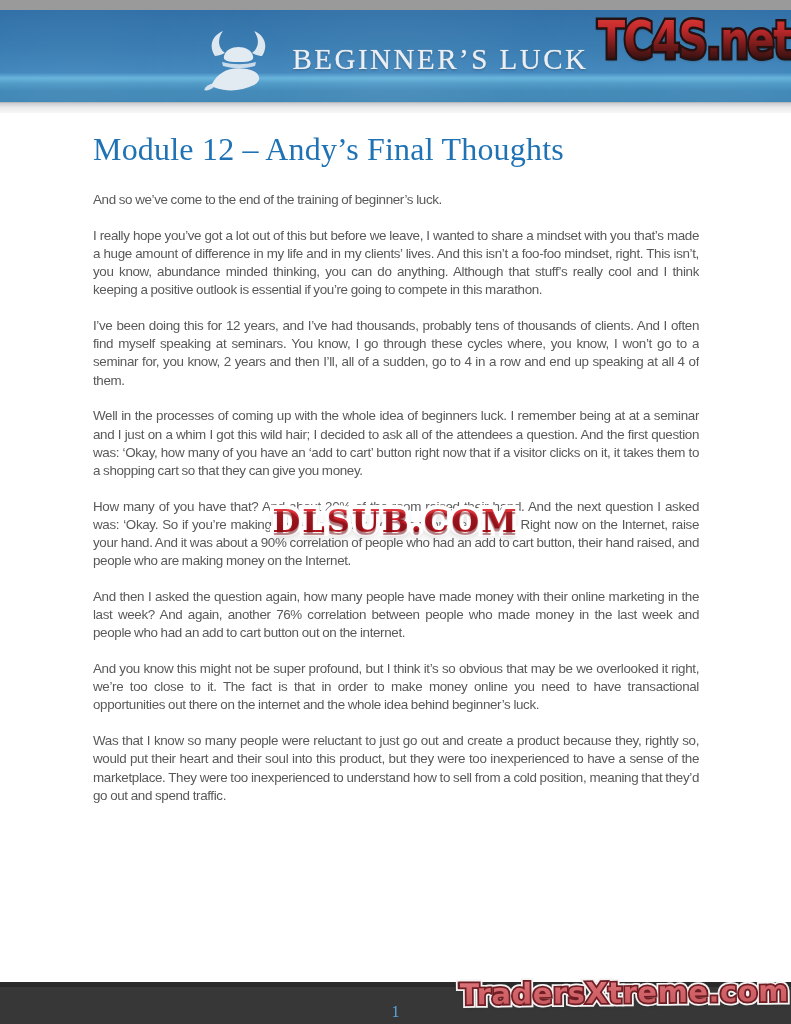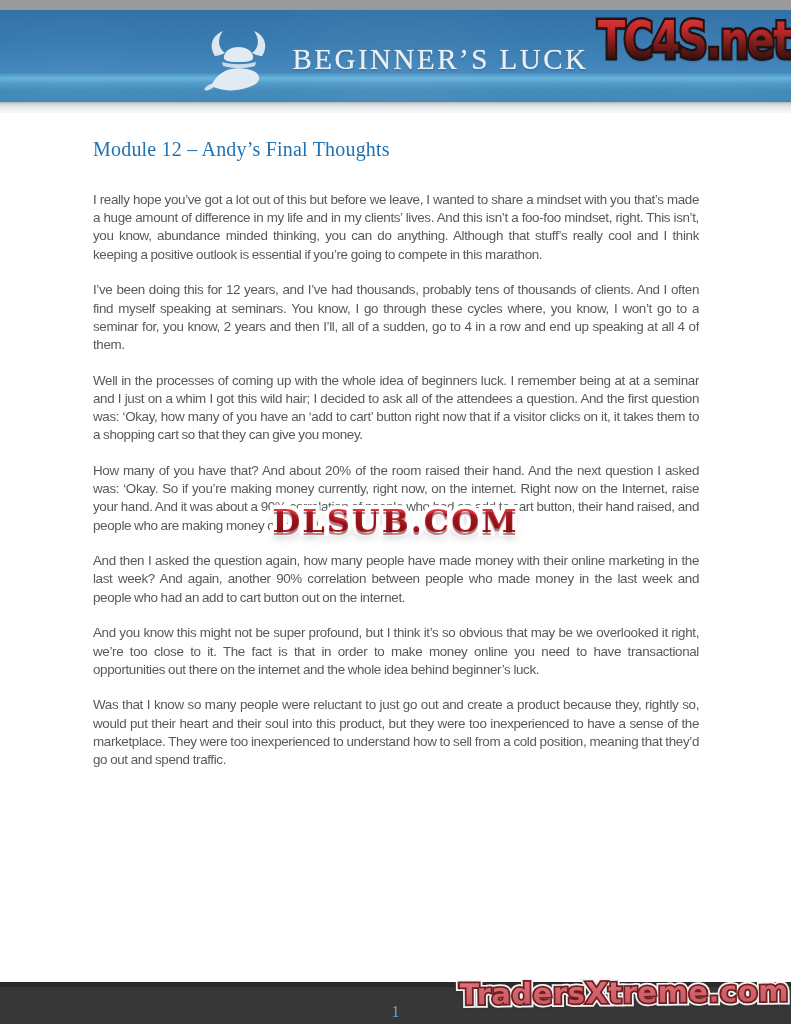--- a/index.html
+++ b/index.html
@@ -53,21 +53,21 @@
     border-top:1px solid #b6b9bb;box-sizing:border-box;
   }
 
   
   .content{
     position:absolute;top:103px;left:93px;width:606px;height:866px;
     overflow:hidden;
   }
   .doc-title{
     font-family:"Liberation Serif",serif;font-weight:normal;
-    color:#1f72b4;font-size:20px;line-height:34px;
+    color:#1f72b4;font-size:32px;line-height:34px;
     margin:19px 0 25px 0;letter-spacing:0.2px;
   }
   .para{
     color:#595959;font-size:13.4px;line-height:18.2px;
     text-align:justify;letter-spacing:-0.35px;word-spacing:-0.4px;
     margin:0 0 17.5px 0;
   }
 
   
   .wm-center{
@@ -134,25 +134,26 @@
     <div class="tc4s">
       <span class="layer back">TC4S.net</span>
       <span class="layer front">TC4S.net</span>
     </div>
   </div>
 
   <div class="top-strip"></div>
 
   <div class="content">
     <h1 class="doc-title">Module 12 – Andy’s Final Thoughts</h1>
+    <p class="para">And so we’ve come to the end of the training of beginner’s luck.</p>
     <p class="para">I really hope you’ve got a lot out of this but before we leave, I wanted to share a mindset with you that’s made a huge amount of difference in my life and in my clients’ lives. And this isn’t a foo-foo mindset, right. This isn’t, you know, abundance minded thinking, you can do anything. Although that stuff’s really cool and I think keeping a positive outlook is essential if you’re going to compete in this marathon.</p>
     <p class="para">I’ve been doing this for 12 years, and I’ve had thousands, probably tens of thousands of clients. And I often find myself speaking at seminars. You know, I go through these cycles where, you know, I won’t go to a seminar for, you know, 2 years and then I’ll, all of a sudden, go to 4 in a row and end up speaking at all 4 of them.</p>
     <p class="para">Well in the processes of coming up with the whole idea of beginners luck. I remember being at at a seminar and I just on a whim I got this wild hair; I decided to ask all of the attendees a question. And the first question was: ‘Okay, how many of you have an ‘add to cart’ button right now that if a visitor clicks on it, it takes them to a shopping cart so that they can give you money.</p>
     <p class="para">How many of you have that? And about 20% of the room raised their hand. And the next question I asked was: ‘Okay. So if you’re making money currently, right now, on the internet. Right now on the Internet, raise your hand. And it was about a 90% correlation of people who had an add to cart button, their hand raised, and people who are making money on the Internet.</p>
-    <p class="para">And then I asked the question again, how many people have made money with their online marketing in the last week? And again, another 90% correlation between people who made money in the last week and people who had an add to cart button out on the internet.</p>
+    <p class="para">And then I asked the question again, how many people have made money with their online marketing in the last week? And again, another 76% correlation between people who made money in the last week and people who had an add to cart button out on the internet.</p>
     <p class="para">And you know this might not be super profound, but I think it’s so obvious that may be we overlooked it right, we’re too close to it. The fact is that in order to make money online you need to have transactional opportunities out there on the internet and the whole idea behind beginner’s luck.</p>
     <p class="para">Was that I know so many people were reluctant to just go out and create a product because they, rightly so, would put their heart and their soul into this product, but they were too inexperienced to have a sense of the marketplace. They were too inexperienced to understand how to sell from a cold position, meaning that they’d go out and spend traffic.</p>
   </div>
 
   <div class="wm-center">
     <span class="layer back">DLSUB.COM</span>
     <span class="layer front">DLSUB.COM</span>
   </div>
 
   <div class="footer"></div>

